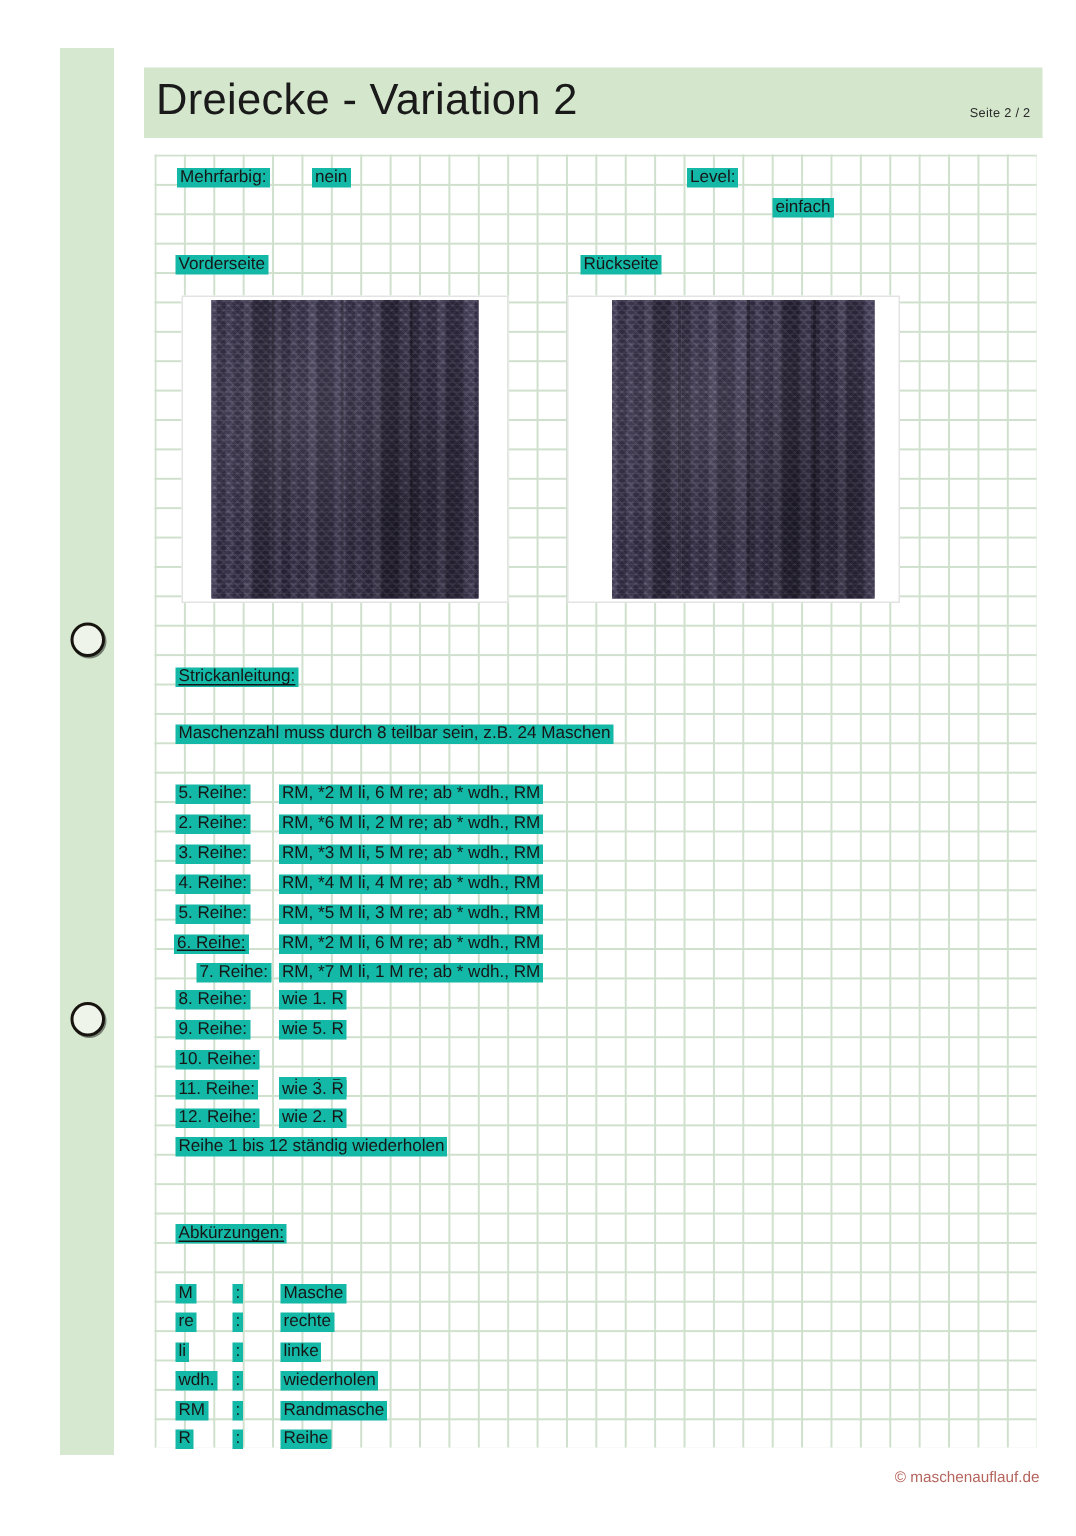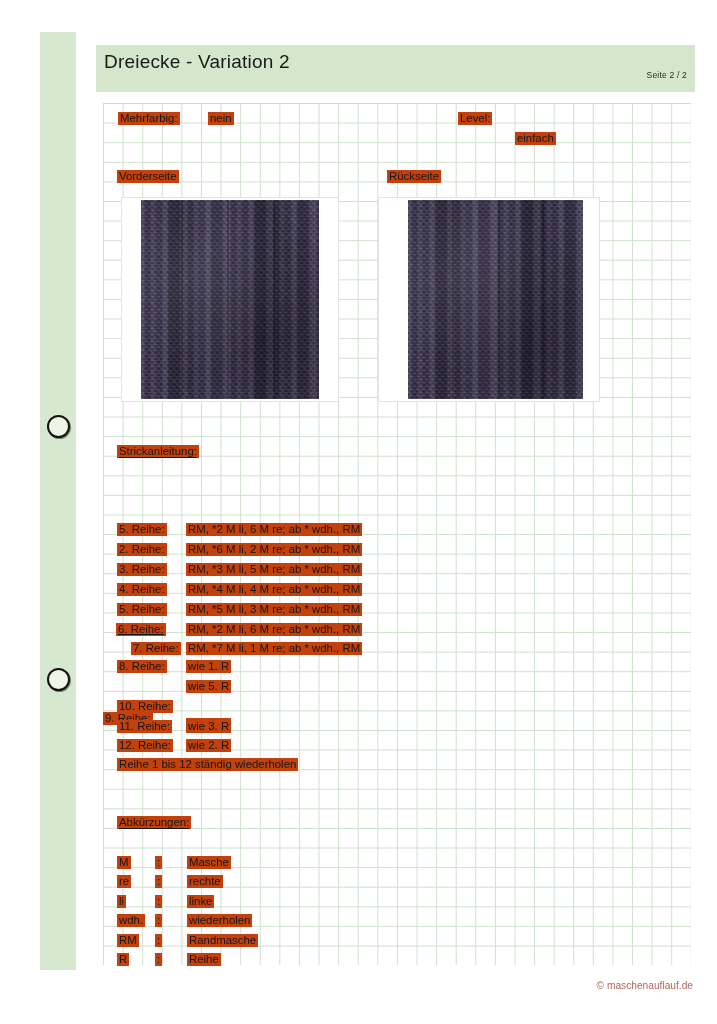--- a/index.html
+++ b/index.html
@@ -22,21 +22,21 @@
   #punch-hole-top{top:415px;}
   #punch-hole-bottom{top:668px;}
 
   
   #header-band{
     position:absolute;left:96px;top:45px;width:599px;height:47px;
     background:#d4e7cc;
   }
   #page-title{
     position:absolute;left:104px;top:51px;
-    font-size:19px;font-weight:400;letter-spacing:.2px;color:#1a1a1a;
+    font-size:29px;font-weight:400;letter-spacing:.2px;color:#1a1a1a;
     white-space:nowrap;
   }
   #page-number{
     position:absolute;right:8px;top:25px;
     font-size:8.5px;color:#2a2a2a;letter-spacing:.2px;white-space:nowrap;
   }
 
   
   #grid-sheet{
     position:absolute;left:103px;top:103px;width:588px;height:862px;
@@ -45,21 +45,21 @@
       linear-gradient(to right, #cfe0cd 1px, transparent 1px),
       linear-gradient(to bottom, #cfe0cd 1px, transparent 1px);
     background-size:19.6px 19.6px;
     background-position:0 0;
   }
 
   
   #content-layer{position:absolute;left:0;top:0;width:717px;height:1024px;}
   .txt{
     position:absolute;font-size:11.4px;line-height:13px;white-space:nowrap;
-    background:#c2410c;padding:0 2px;color:#161616;
+    background:#14b8a6;padding:0 2px;color:#161616;
   }
   .txt.underline{text-decoration:underline;text-underline-offset:2px;}
 
   
   .swatch-frame{
     position:absolute;background:#ffffff;border:1px solid #e3e3e3;
   }
   .swatch-photo{
     position:absolute;top:2px;overflow:hidden;
     background:#3b3450;
@@ -145,38 +145,39 @@
     <div class="swatch-photo" style="left:29px;width:175px;height:199px;">
       <div class="knit-texture"></div>
       <div class="knit-shade"></div>
       <div class="knit-col-sep" style="left:44px;"></div>
       <div class="knit-col-sep" style="left:90px;"></div>
       <div class="knit-col-sep" style="left:134px;"></div>
     </div>
   </div>
 
   <div class="txt underline" style="left:117px;top:445px;">Strickanleitung:</div>
+  <div class="txt" style="left:117px;top:483px;">Maschenzahl muss durch 8 teilbar sein, z.B. 24 Maschen</div>
 
   <div class="txt" style="left:117px;top:523px;">5. Reihe:</div>
   <div class="txt" style="left:186px;top:523px;">RM, *2 M li, 6 M re; ab * wdh., RM</div>
   <div class="txt" style="left:117px;top:543px;">2. Reihe:</div>
   <div class="txt" style="left:186px;top:543px;">RM, *6 M li, 2 M re; ab * wdh., RM</div>
   <div class="txt" style="left:117px;top:563px;">3. Reihe:</div>
   <div class="txt" style="left:186px;top:563px;">RM, *3 M li, 5 M re; ab * wdh., RM</div>
   <div class="txt" style="left:117px;top:583px;">4. Reihe:</div>
   <div class="txt" style="left:186px;top:583px;">RM, *4 M li, 4 M re; ab * wdh., RM</div>
   <div class="txt" style="left:117px;top:603px;">5. Reihe:</div>
   <div class="txt" style="left:186px;top:603px;">RM, *5 M li, 3 M re; ab * wdh., RM</div>
   <div class="txt" style="left:116px;top:623px;text-decoration:underline;">6. Reihe:</div>
   <div class="txt" style="left:186px;top:623px;">RM, *2 M li, 6 M re; ab * wdh., RM</div>
   <div class="txt" style="left:131px;top:642px;">7. Reihe:</div>
   <div class="txt" style="left:186px;top:642px;">RM, *7 M li, 1 M re; ab * wdh., RM</div>
   <div class="txt" style="left:117px;top:660px;">8. Reihe:</div>
   <div class="txt" style="left:186px;top:660px;">wie 1. R</div>
-  <div class="txt" style="left:103px;top:680px;margin-top:32px;">9. Reihe:</div>
+  <div class="txt" style="left:117px;top:680px;">9. Reihe:</div>
   <div class="txt" style="left:186px;top:680px;">wie 5. R</div>
   <div class="txt" style="left:117px;top:700px;">10. Reihe:</div>
   <div class="txt" style="left:186px;top:700px;margin-top:18px;">wie 4. R</div>
   <div class="txt" style="left:117px;top:720px;">11. Reihe:</div>
   <div class="txt" style="left:186px;top:720px;">wie 3. R</div>
   <div class="txt" style="left:117px;top:739px;">12. Reihe:</div>
   <div class="txt" style="left:186px;top:739px;">wie 2. R</div>
 
   <div class="txt" style="left:117px;top:758px;">Reihe 1 bis 12 ständig wiederholen</div>
 

